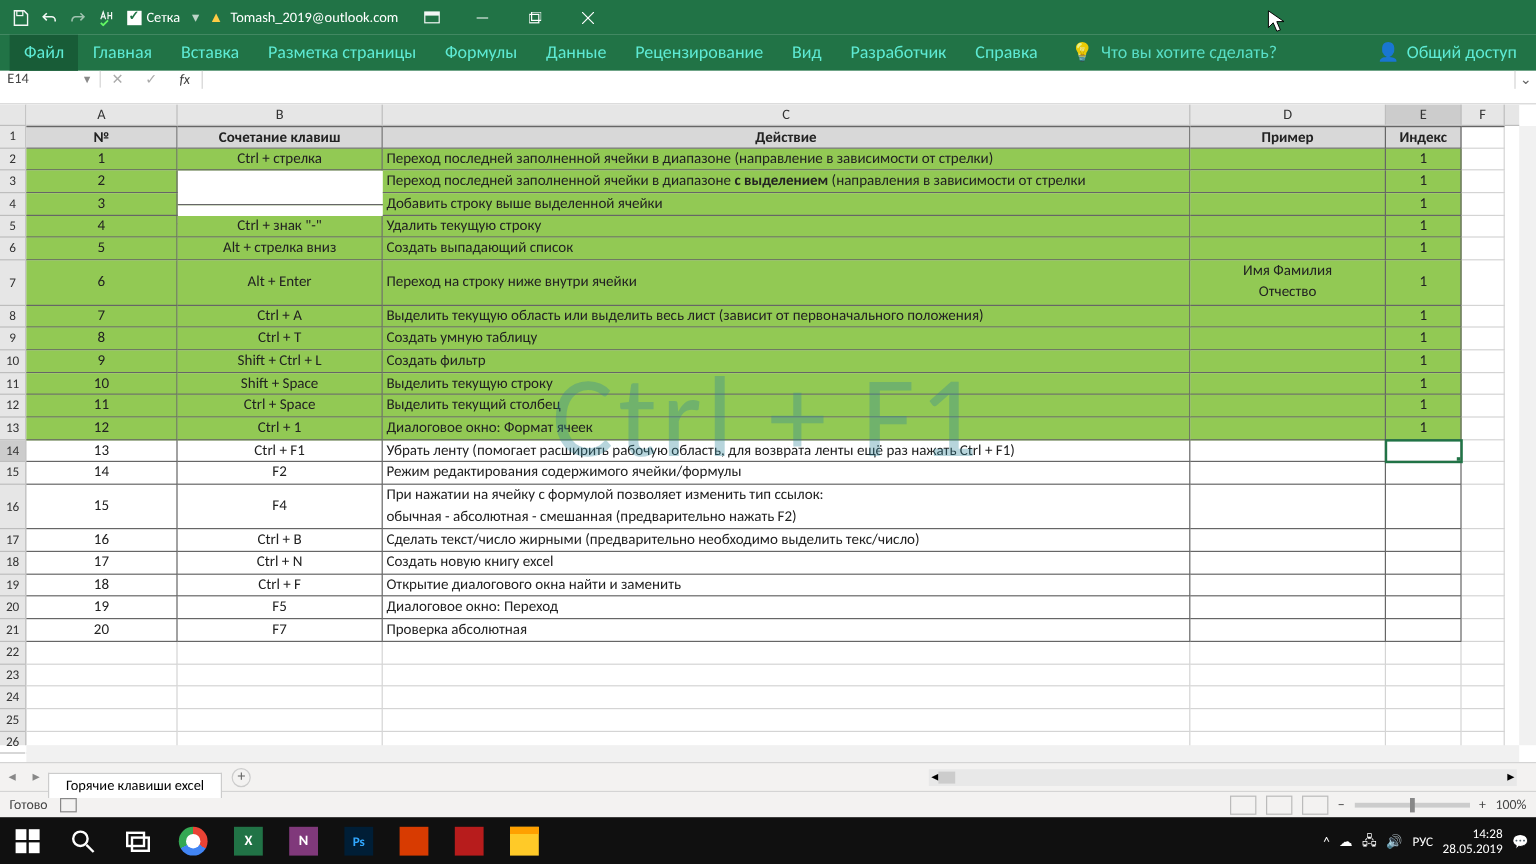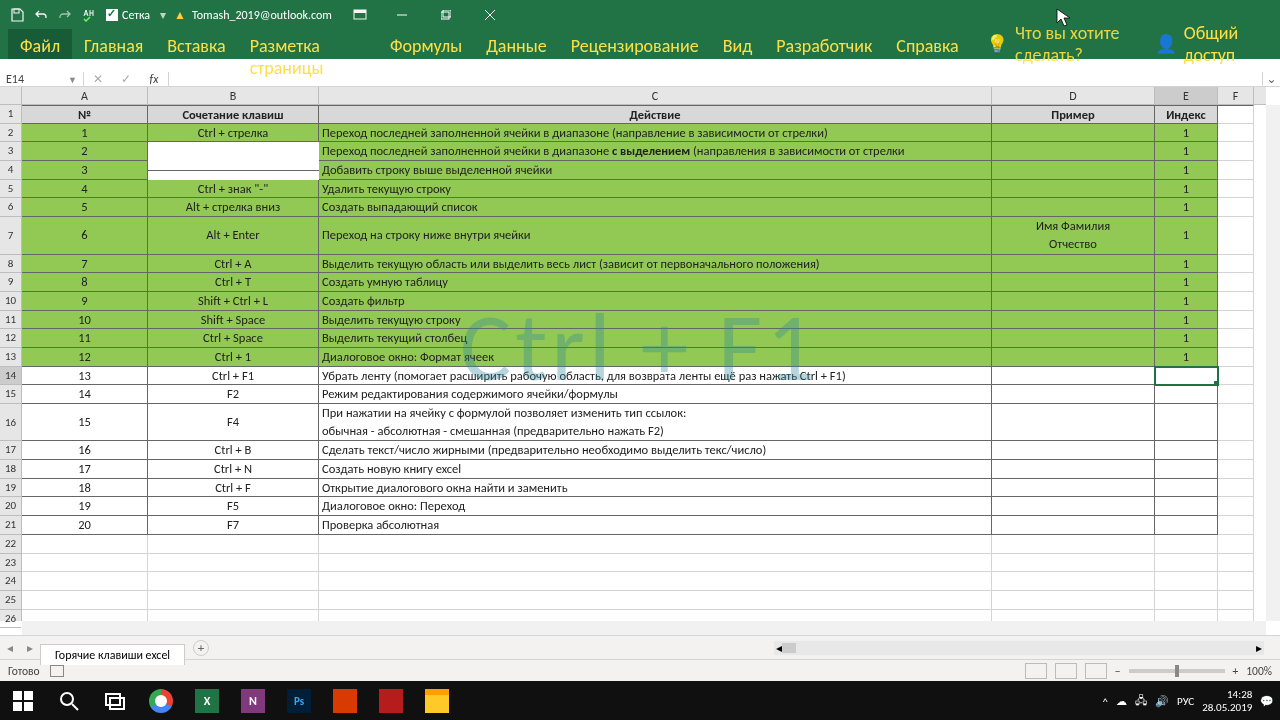--- a/index.html
+++ b/index.html
@@ -7,26 +7,26 @@
 .titlebar { height:29px; background:#217346; display:flex; align-items:center; color:#fff; font-size:12px; }
 .titlebar .qat{display:flex;align-items:center;gap:2px;padding-left:6px;}
 .titlebar .qat-btn{width:22px;height:22px;display:flex;align-items:center;justify-content:center;opacity:.95;}
 .titlebar .qat-btn svg{display:block;}
 .titlebar .grid-chk{display:flex;align-items:center;gap:4px;margin-left:4px;}
 .titlebar .title{flex:1;text-align:center;}
 .titlebar .acct{display:flex;align-items:center;gap:6px;margin-right:8px;}
 .titlebar .winbtns{display:flex;}
 .titlebar .winbtn{width:44px;height:29px;display:flex;align-items:center;justify-content:center;}
 .cursor{position:absolute;top:8px;left:1056px;pointer-events:none;z-index:10;}
-.ribbon{height:30px;background:#217346;display:flex;color:#fde047;font-size:18px;padding-left:8px;}
+.ribbon{height:30px;background:#217346;display:flex;align-items:flex-end;color:#5eead4;font-size:15px;padding-left:8px;}
 .ribbon .tab{padding:6px 12px;cursor:pointer;}
 .ribbon .tab.file{background:#185c37;}
 .ribbon .lightbulb{margin-left:12px;display:flex;align-items:center;gap:6px;padding:6px 4px;opacity:.9;}
 .ribbon .share{margin-left:auto;margin-right:12px;display:flex;align-items:center;gap:6px;padding:6px 4px;}
-.fbar{height:28px;border-bottom:1px solid #d4d4d4;display:flex;align-items:flex-end;font-size:12px;background:#fff;}
+.fbar{height:28px;border-bottom:1px solid #d4d4d4;display:flex;align-items:flex-start;font-size:12px;background:#fff;}
 .fbar .namebox{width:84px;border-right:1px solid #d4d4d4;display:flex;align-items:center;padding:0 6px;justify-content:space-between;color:#444;}
 .fbar .fx-controls{display:flex;align-items:center;border-right:1px solid #d4d4d4;}
 .fbar .fx-btn{width:28px;display:flex;align-items:center;justify-content:center;color:#aaa;}
 .fbar .fx-input{flex:1;display:flex;align-items:center;padding-left:6px;}
 .fbar .expand{width:18px;border-left:1px solid #d4d4d4;display:flex;align-items:center;justify-content:center;color:#666;}
 .grid-wrap{position:relative;height:548px;overflow:hidden;}
 .corner{position:absolute;top:0;left:0;width:22px;height:18px;background:#e6e6e6;border-right:1px solid #bdbdbd;border-bottom:1px solid #bdbdbd;}
 .colheads{position:absolute;top:0;left:22px;right:14px;height:18px;display:flex;background:#e6e6e6;border-bottom:1px solid #bdbdbd;}
 .colheads .ch{border-right:1px solid #bdbdbd;font-size:12px;color:#333;text-align:center;line-height:18px;}
 .colheads .ch.sel{background:#ccc;}

